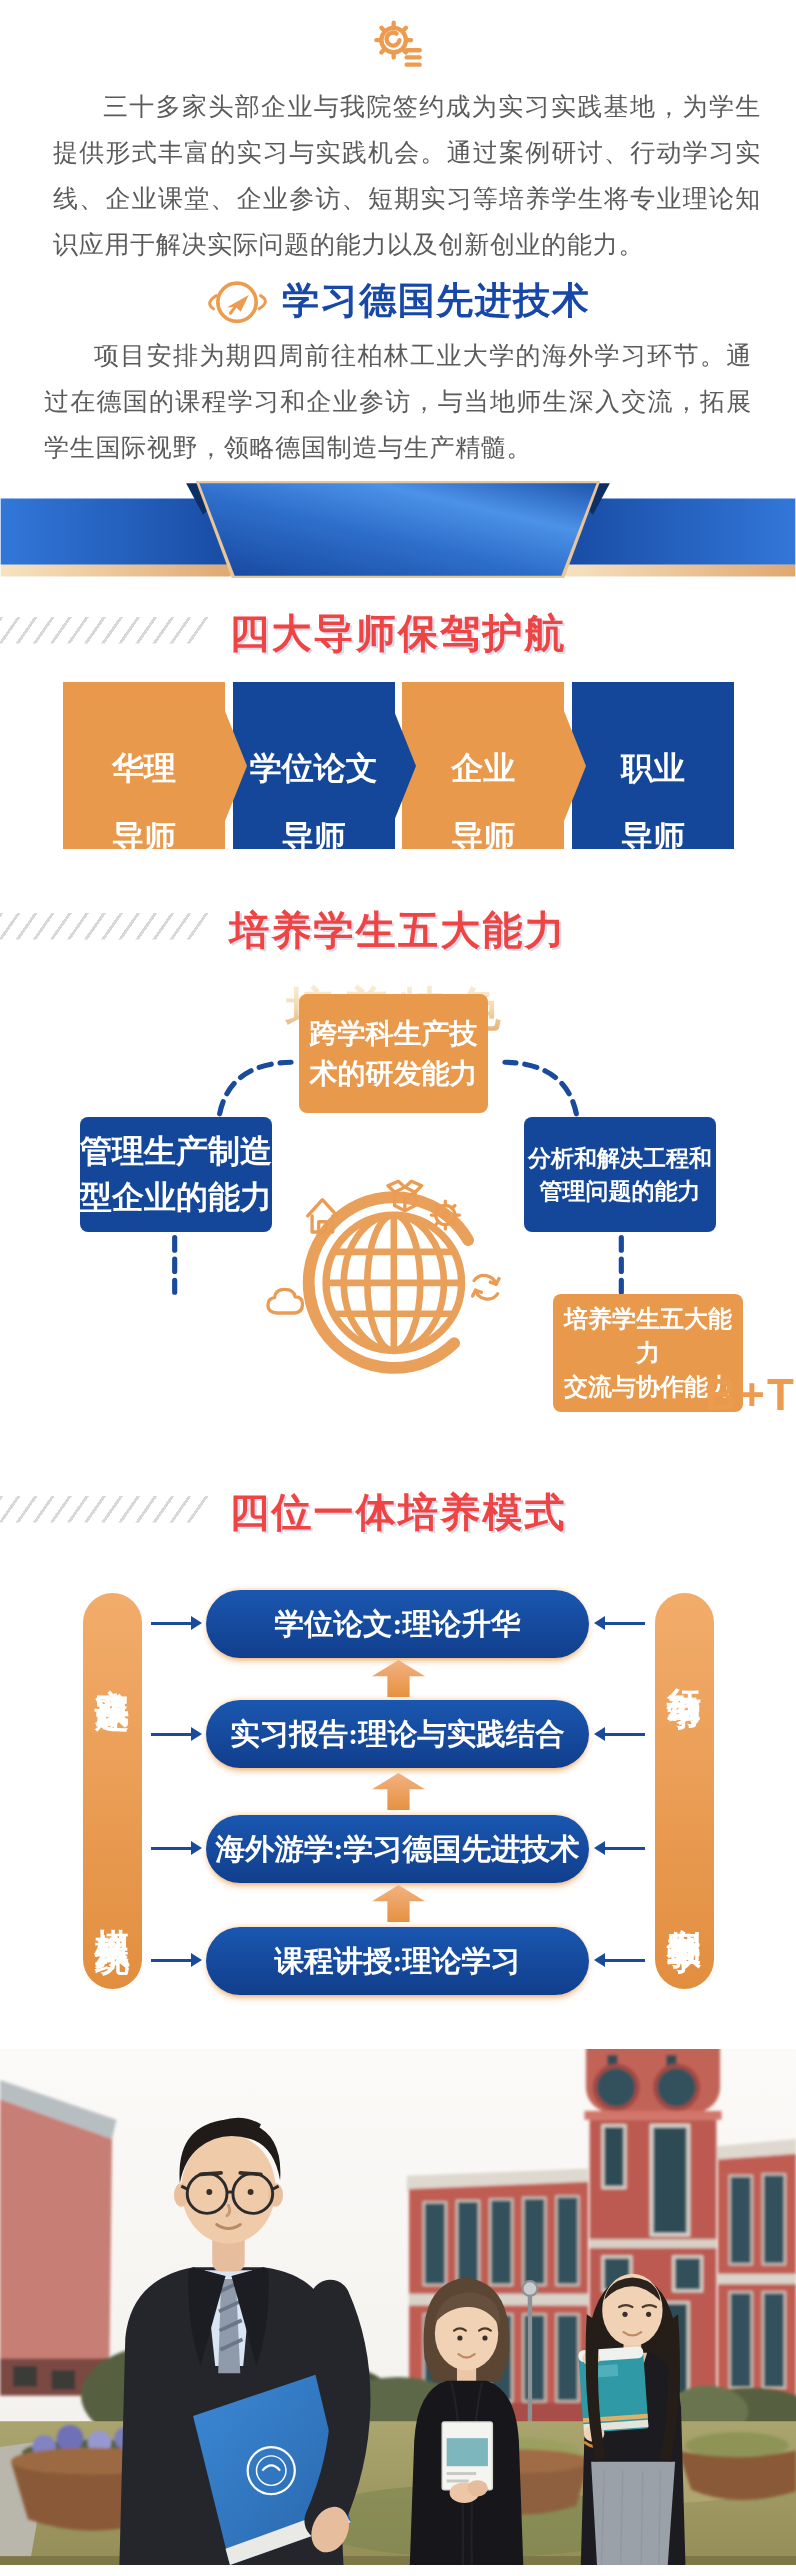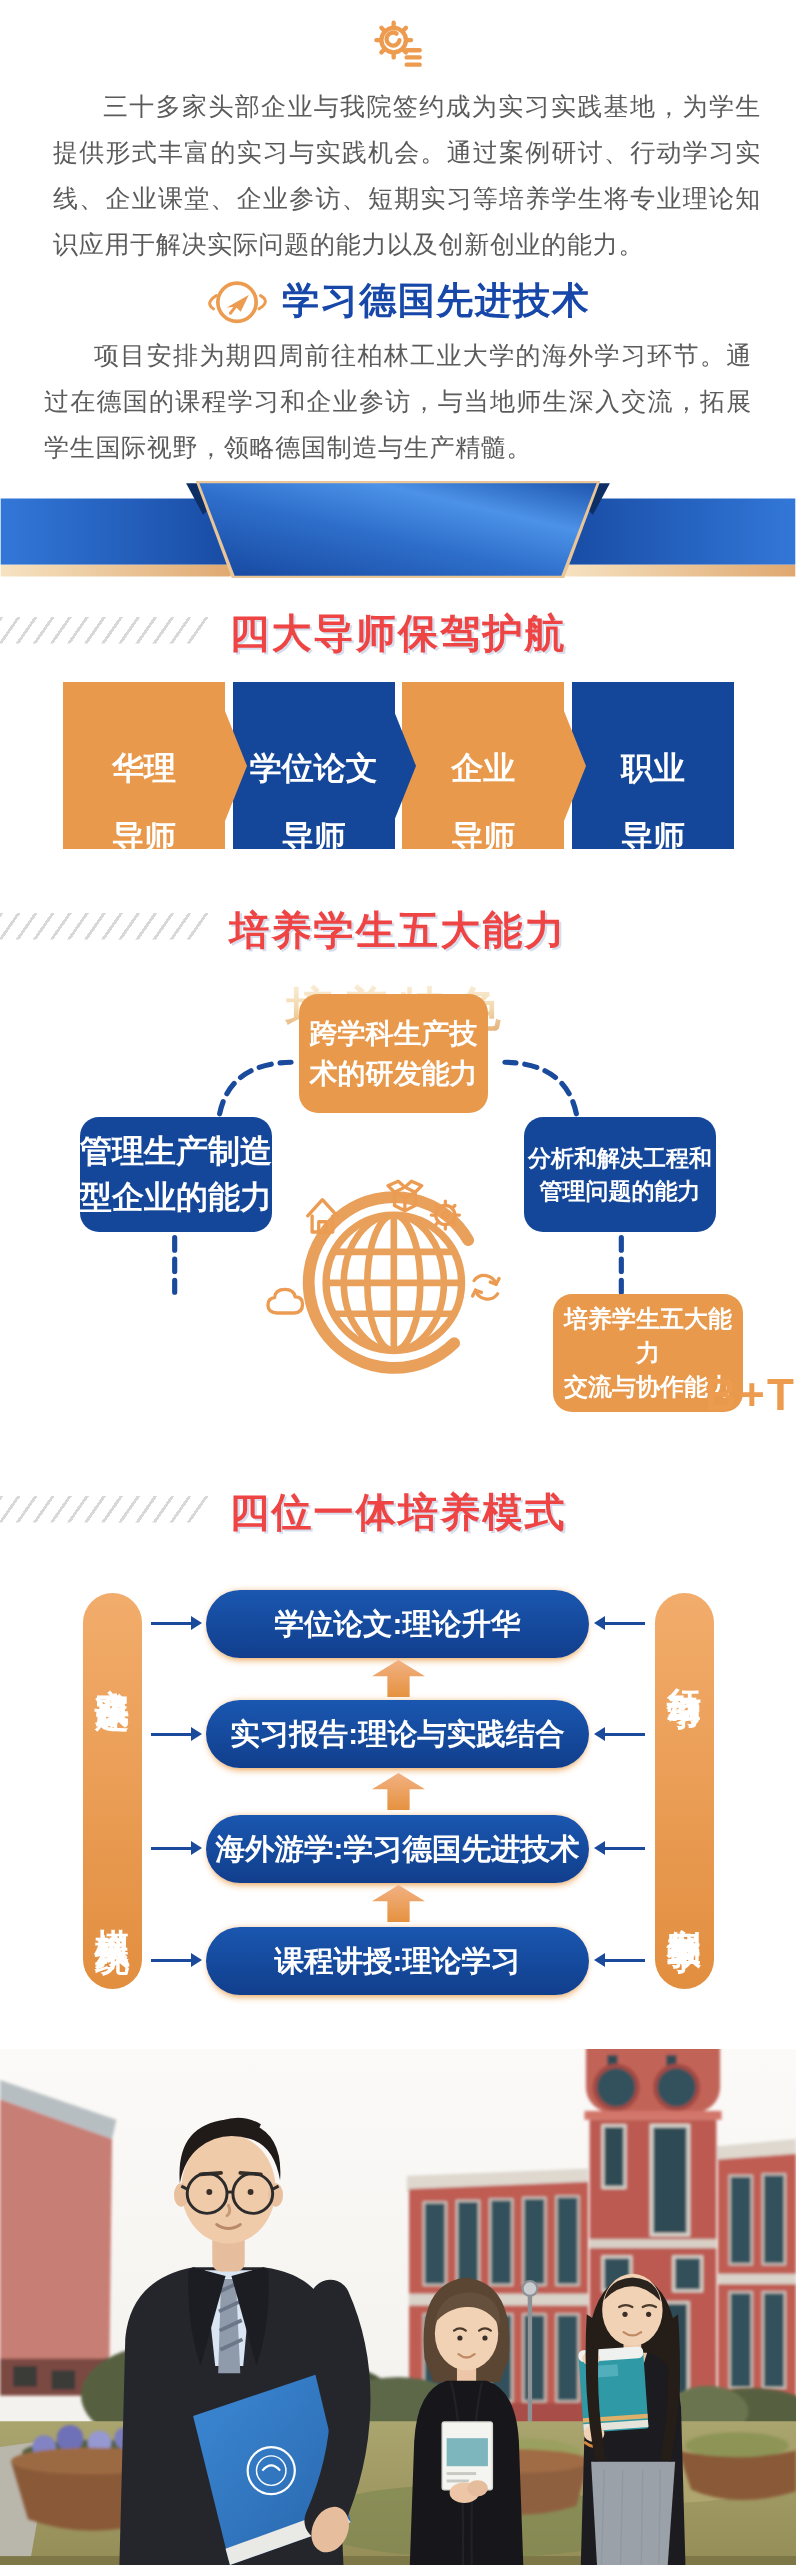--- a/index.html
+++ b/index.html
@@ -33,21 +33,21 @@
   .mbox .ml{display:block;font-size:32px;font-weight:bold;line-height:41px;margin-top:28px;}
   .mbox.orange{background:#E8994B;}
   .mbox.navy{background:#14479A;}
   .chev{position:absolute;right:-21.4px;top:50%;transform:translateY(-50%);width:0;height:0;z-index:2;
     border-top:55px solid transparent;border-bottom:55px solid transparent;}
   .mbox.orange .chev{border-left:22px solid #E8994B;}
   .mbox.navy .chev{border-left:22px solid #14479A;}
 
   
   .abilities{position:absolute;left:0;top:981px;width:796px;height:472px;}
-  .abox{position:absolute;border-radius:19px;color:#fff;text-align:center;display:flex;
+  .abox{position:absolute;border-radius:8px;color:#fff;text-align:center;display:flex;
         flex-direction:column;justify-content:center;font-weight:bold;}
   .abox .al{display:block;line-height:1.42;}
   .abox.orange{background:#E8994B;}
   .abox.navy{background:#14479A;}
   .ab-top{left:299px;top:13.3px;width:189px;height:119px;font-size:28px;}
   .ab-ml{left:80px;top:136px;width:192px;height:115px;font-size:32px;}
   .ab-mr{left:524px;top:136px;width:192px;height:115px;font-size:23px;}
   .ab-bl{left:54px;top:313px;width:190px;height:118px;font-size:28px;}
   .ab-br{left:553px;top:313px;width:190px;height:118px;font-size:24px;}
   .bt-label{position:absolute;left:0;top:389px;width:796px;text-align:right;
@@ -57,21 +57,21 @@
   .model{position:absolute;left:0;top:1586px;width:796px;height:420px;}
   .vbar{position:absolute;top:7.4px;width:59px;height:396px;border-radius:29.5px;
     background:linear-gradient(180deg,#F2AC6B,#E28E3F);display:flex;flex-direction:column;
     justify-content:space-between;align-items:center;padding:68px 0 74px;box-sizing:border-box;}
   .vbar.left{left:83px;} .vbar.right{left:655px;}
   .vlabel{writing-mode:vertical-rl;text-orientation:upright;color:#fff;font-size:34px;
     font-weight:bold;letter-spacing:3.7px;}
   .pill{position:absolute;left:206px;width:383px;height:68px;border-radius:34px;
     background:linear-gradient(180deg,#1A57B0,#113E8C);color:#fff;text-align:center;
     line-height:68px;font-size:29.5px;font-weight:bold;
-    box-shadow:0 4.4px 7.4px -2.9px rgba(234,150,60,.95),0 -2.9px 5.9px -3.7px rgba(234,150,60,.6);}
+    box-shadow:0 4.4px 7.4px -2.9px rgba(234,150,60,.95),0 -2.9px 5.9px -3.7px rgba(234,150,60,.6);font-family:Liberation Serif, serif;}
   .uarr{position:absolute;left:372px;width:53px;height:37px;
     background:linear-gradient(180deg,#F2B183,#E5923F);
     clip-path:polygon(50% 0,100% 44%,71% 44%,71% 100%,29% 100%,29% 44%,0 44%);}
   .harr{position:absolute;width:40px;height:2.9px;background:#1A4A9B;}
   .harr .ah{position:absolute;top:-5.9px;width:0;height:0;border-top:7.4px solid transparent;border-bottom:7.4px solid transparent;}
   .harr.r .ah{right:-11px;border-left:11.8px solid #1A4A9B;}
   .harr.l .ah{left:-11px;border-right:11.8px solid #1A4A9B;}
 
   .photo{position:absolute;left:0;top:2049px;width:796px;height:516px;}
 </style>

